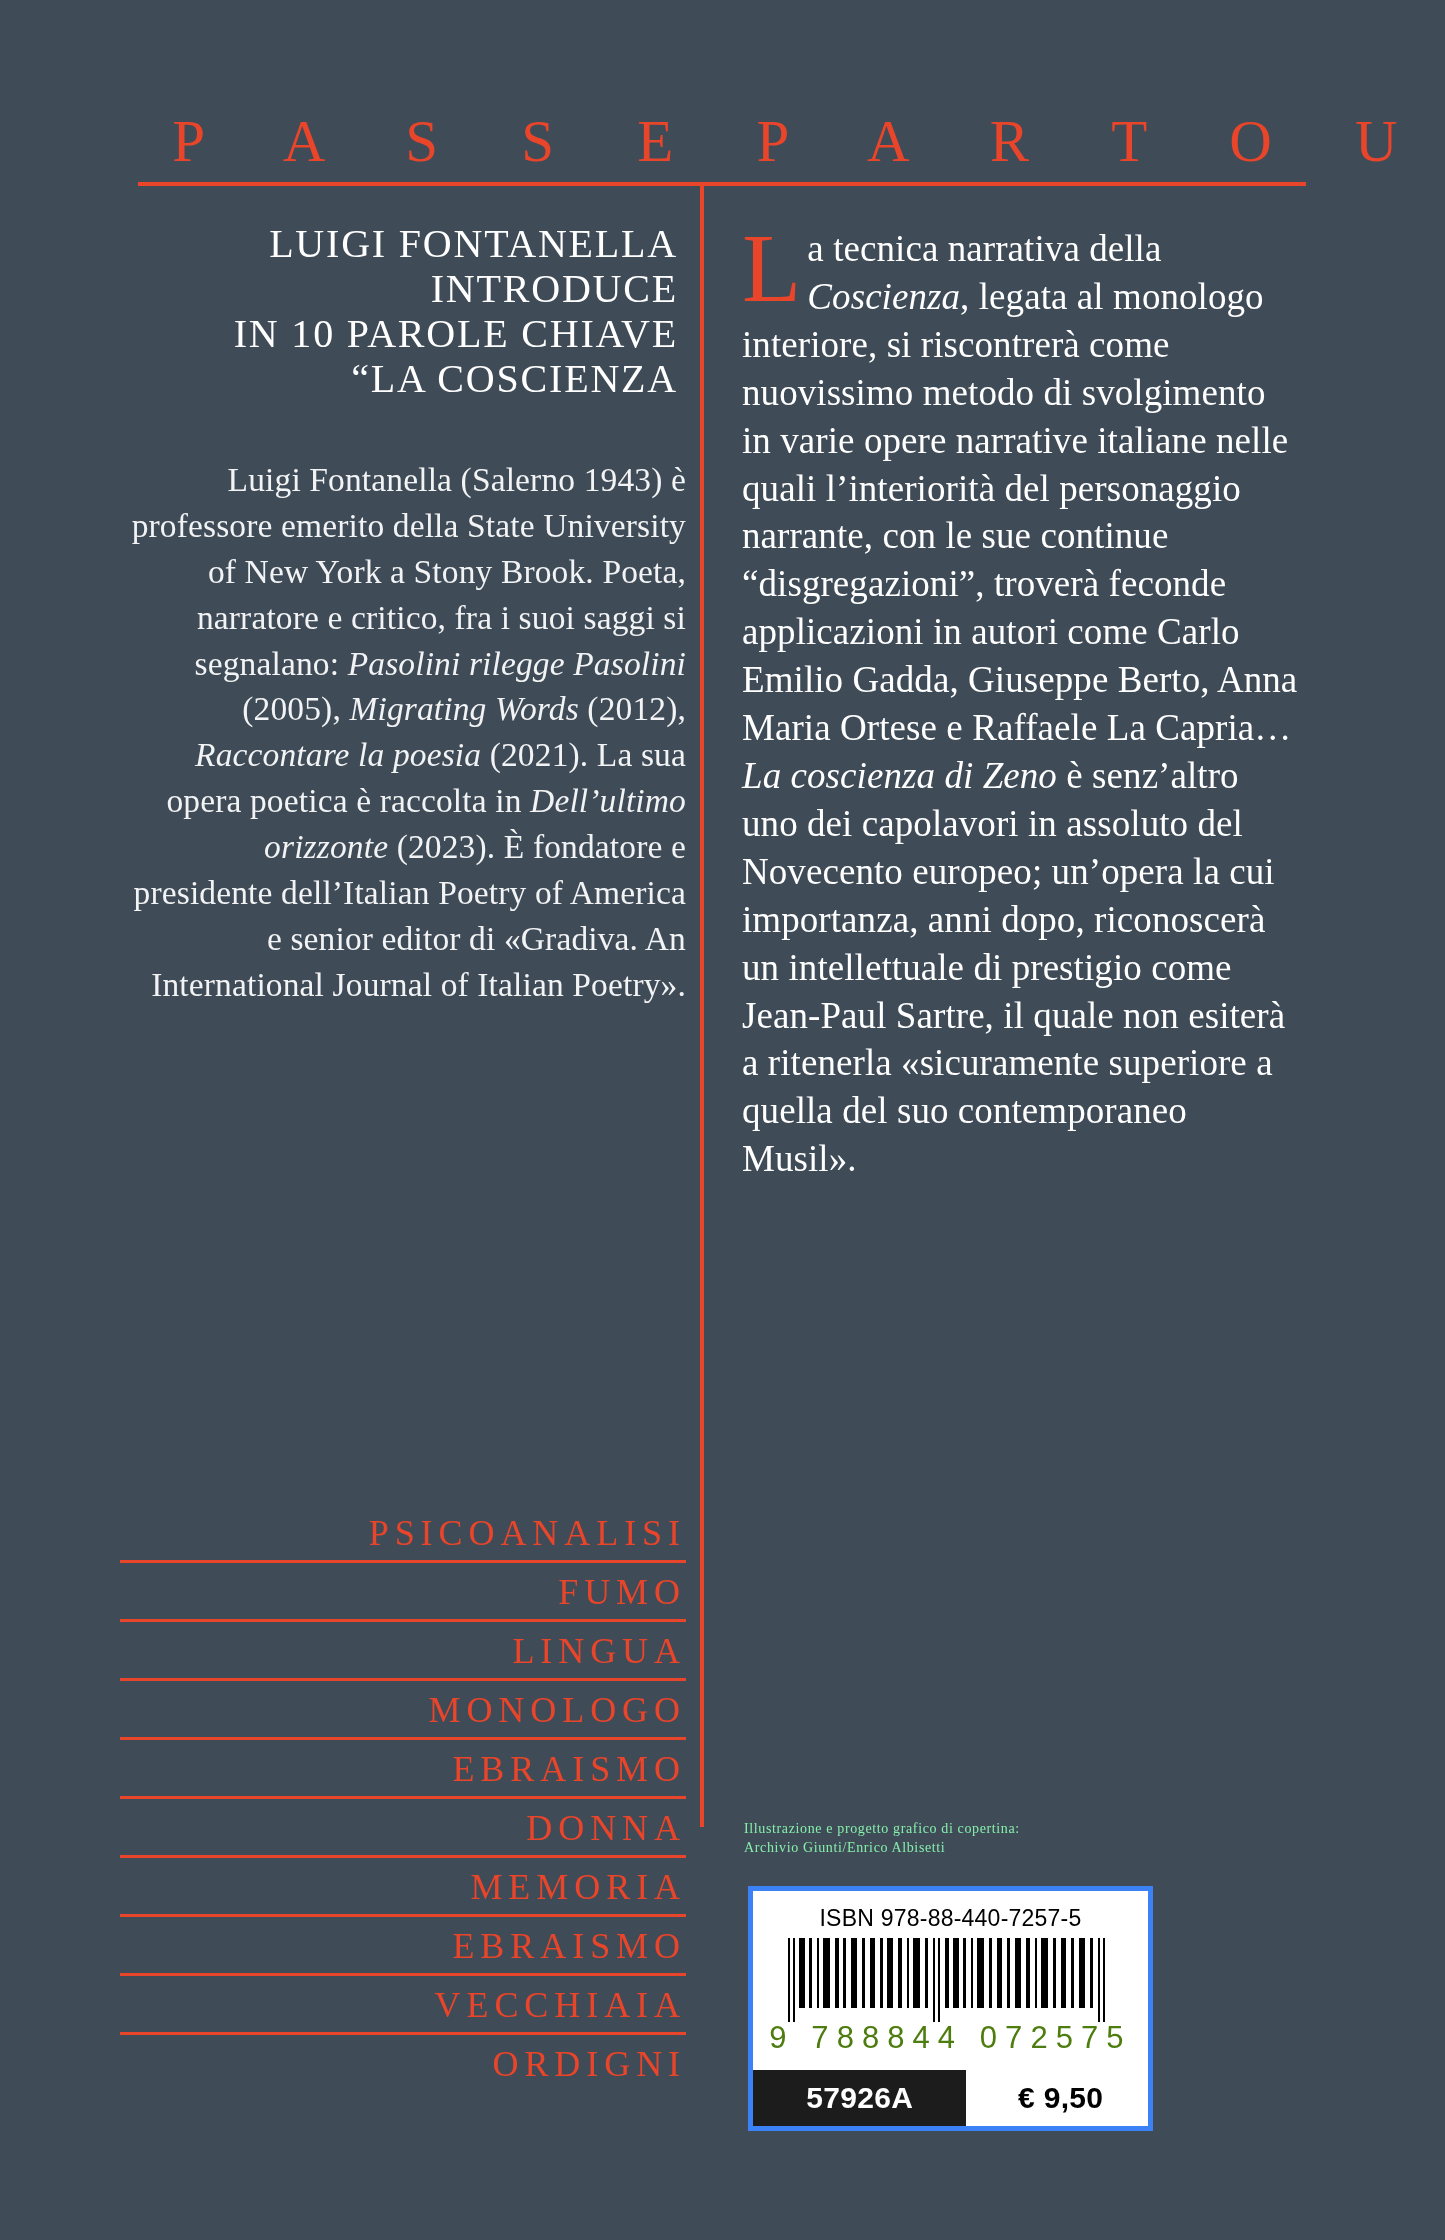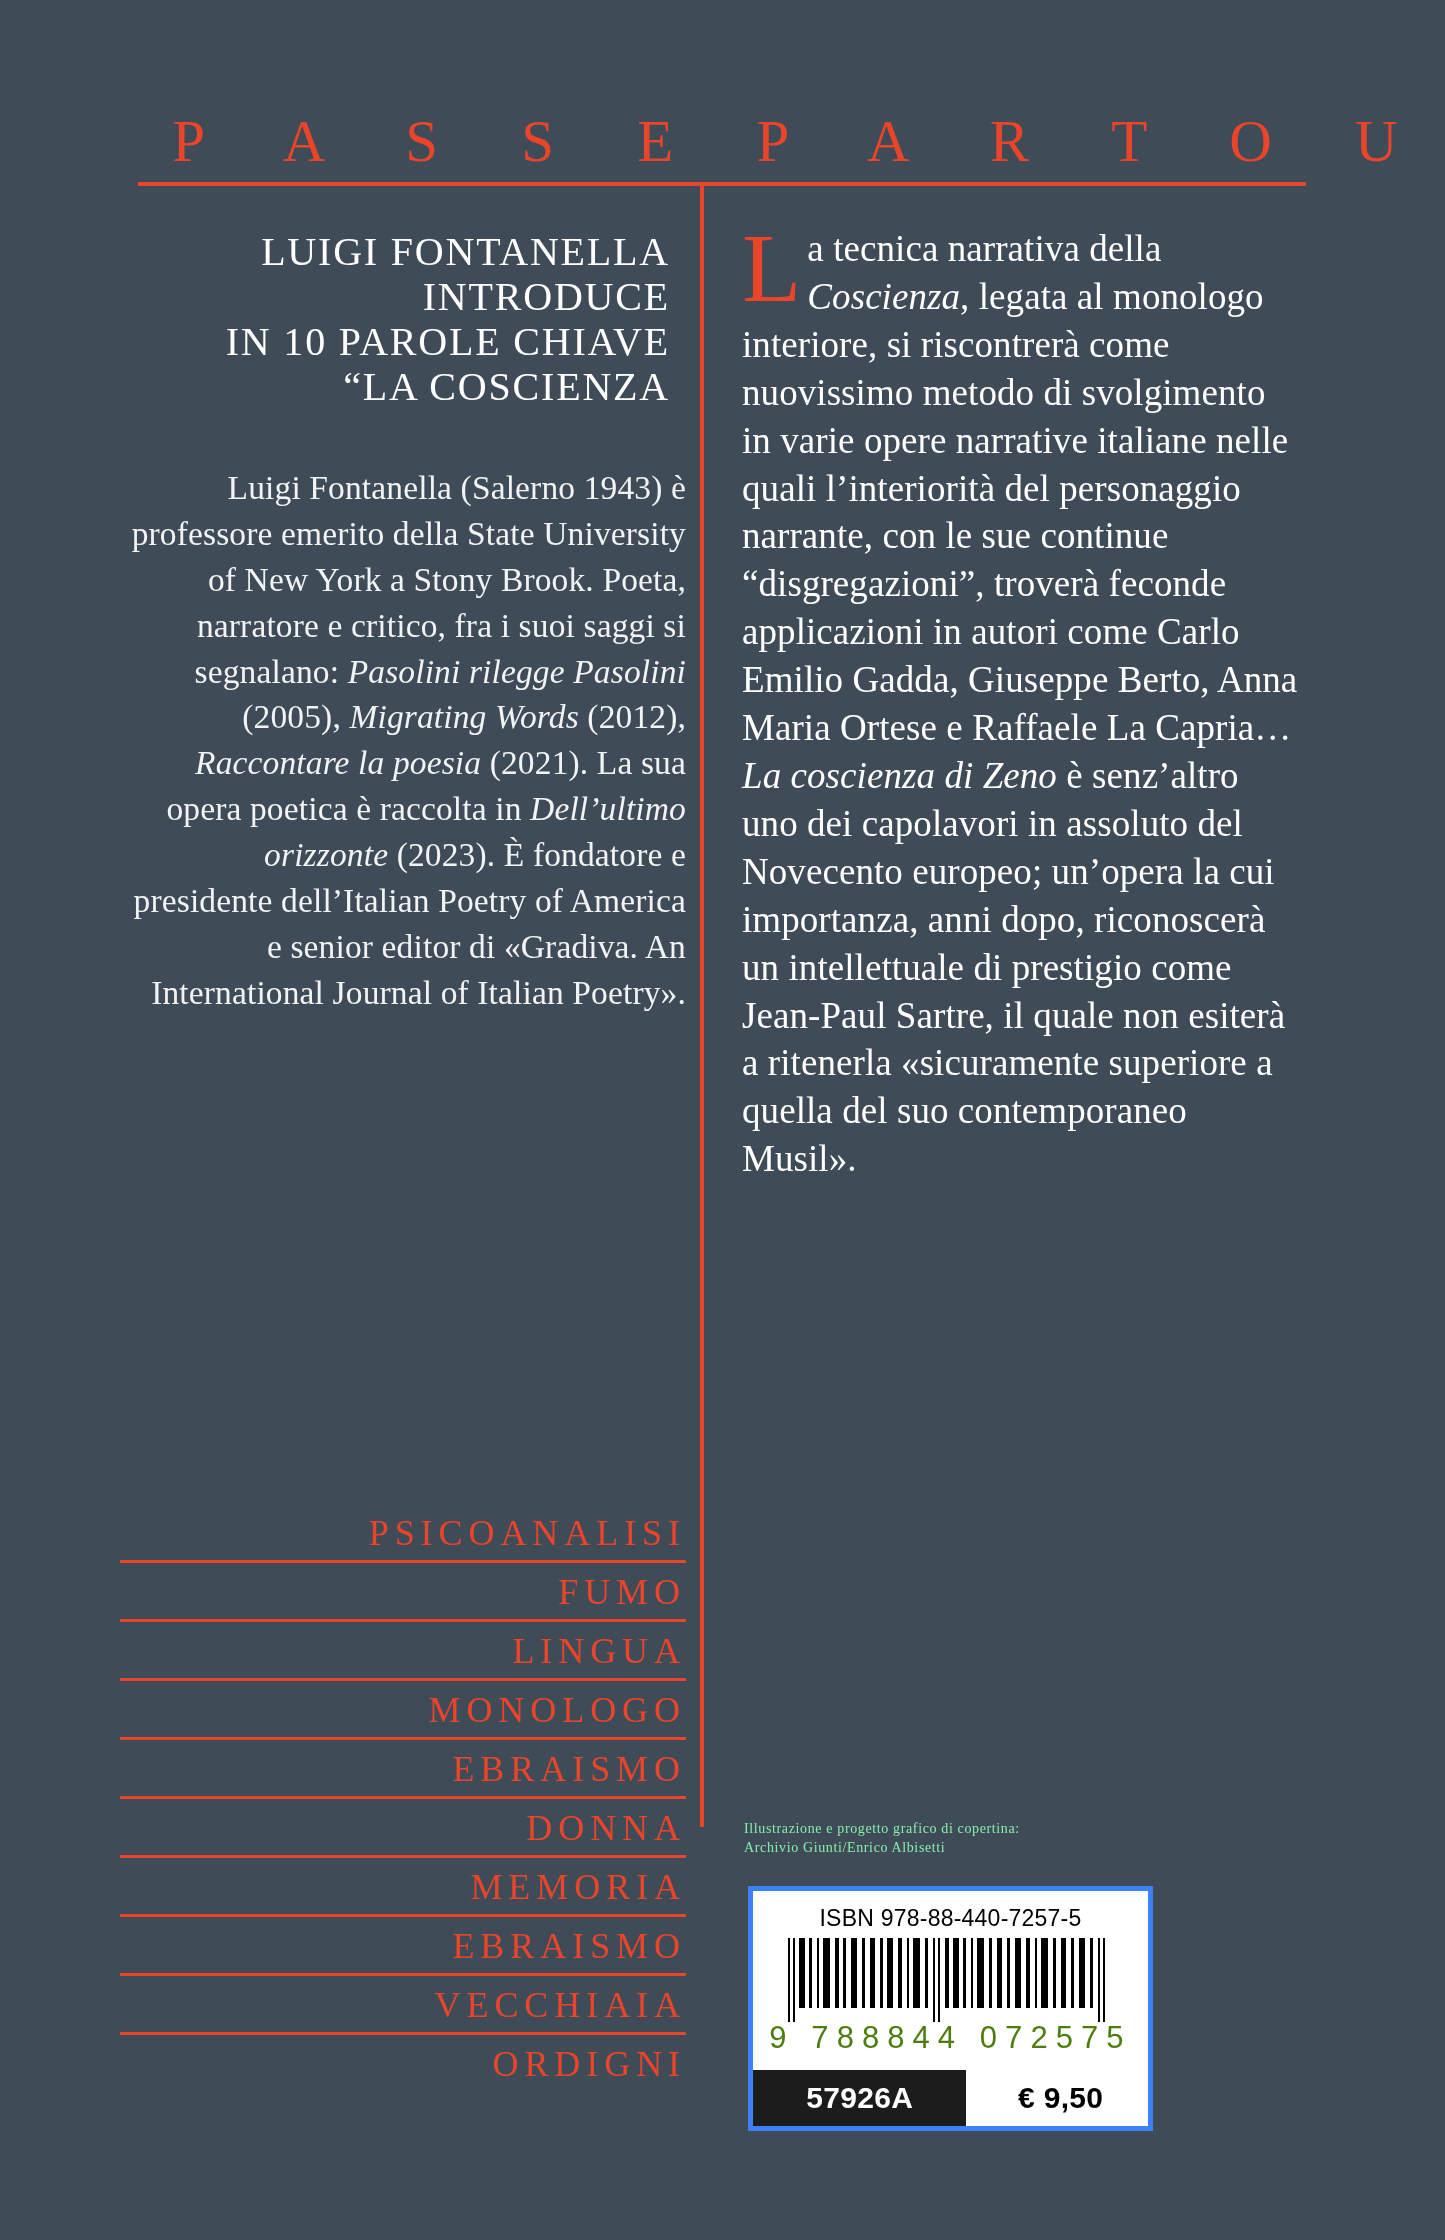--- a/index.html
+++ b/index.html
@@ -65,21 +65,21 @@
     width: 566px;
     text-align: right;
     color: #ffffff;
   }
 
   .book-title {
     font-size: 40px;
     line-height: 1.125;
     letter-spacing: 0.045em;
     color: #ffffff;
-    margin: 16px;
+    margin: 8px;
     font-weight: 400;
     text-align: right;
   }
   .book-title .ln { display: block; }
 
   .bio {
     margin: 56px 0 0 0;
     font-size: 33.5px;
     line-height: 1.37;
     color: #f2f3f4;

